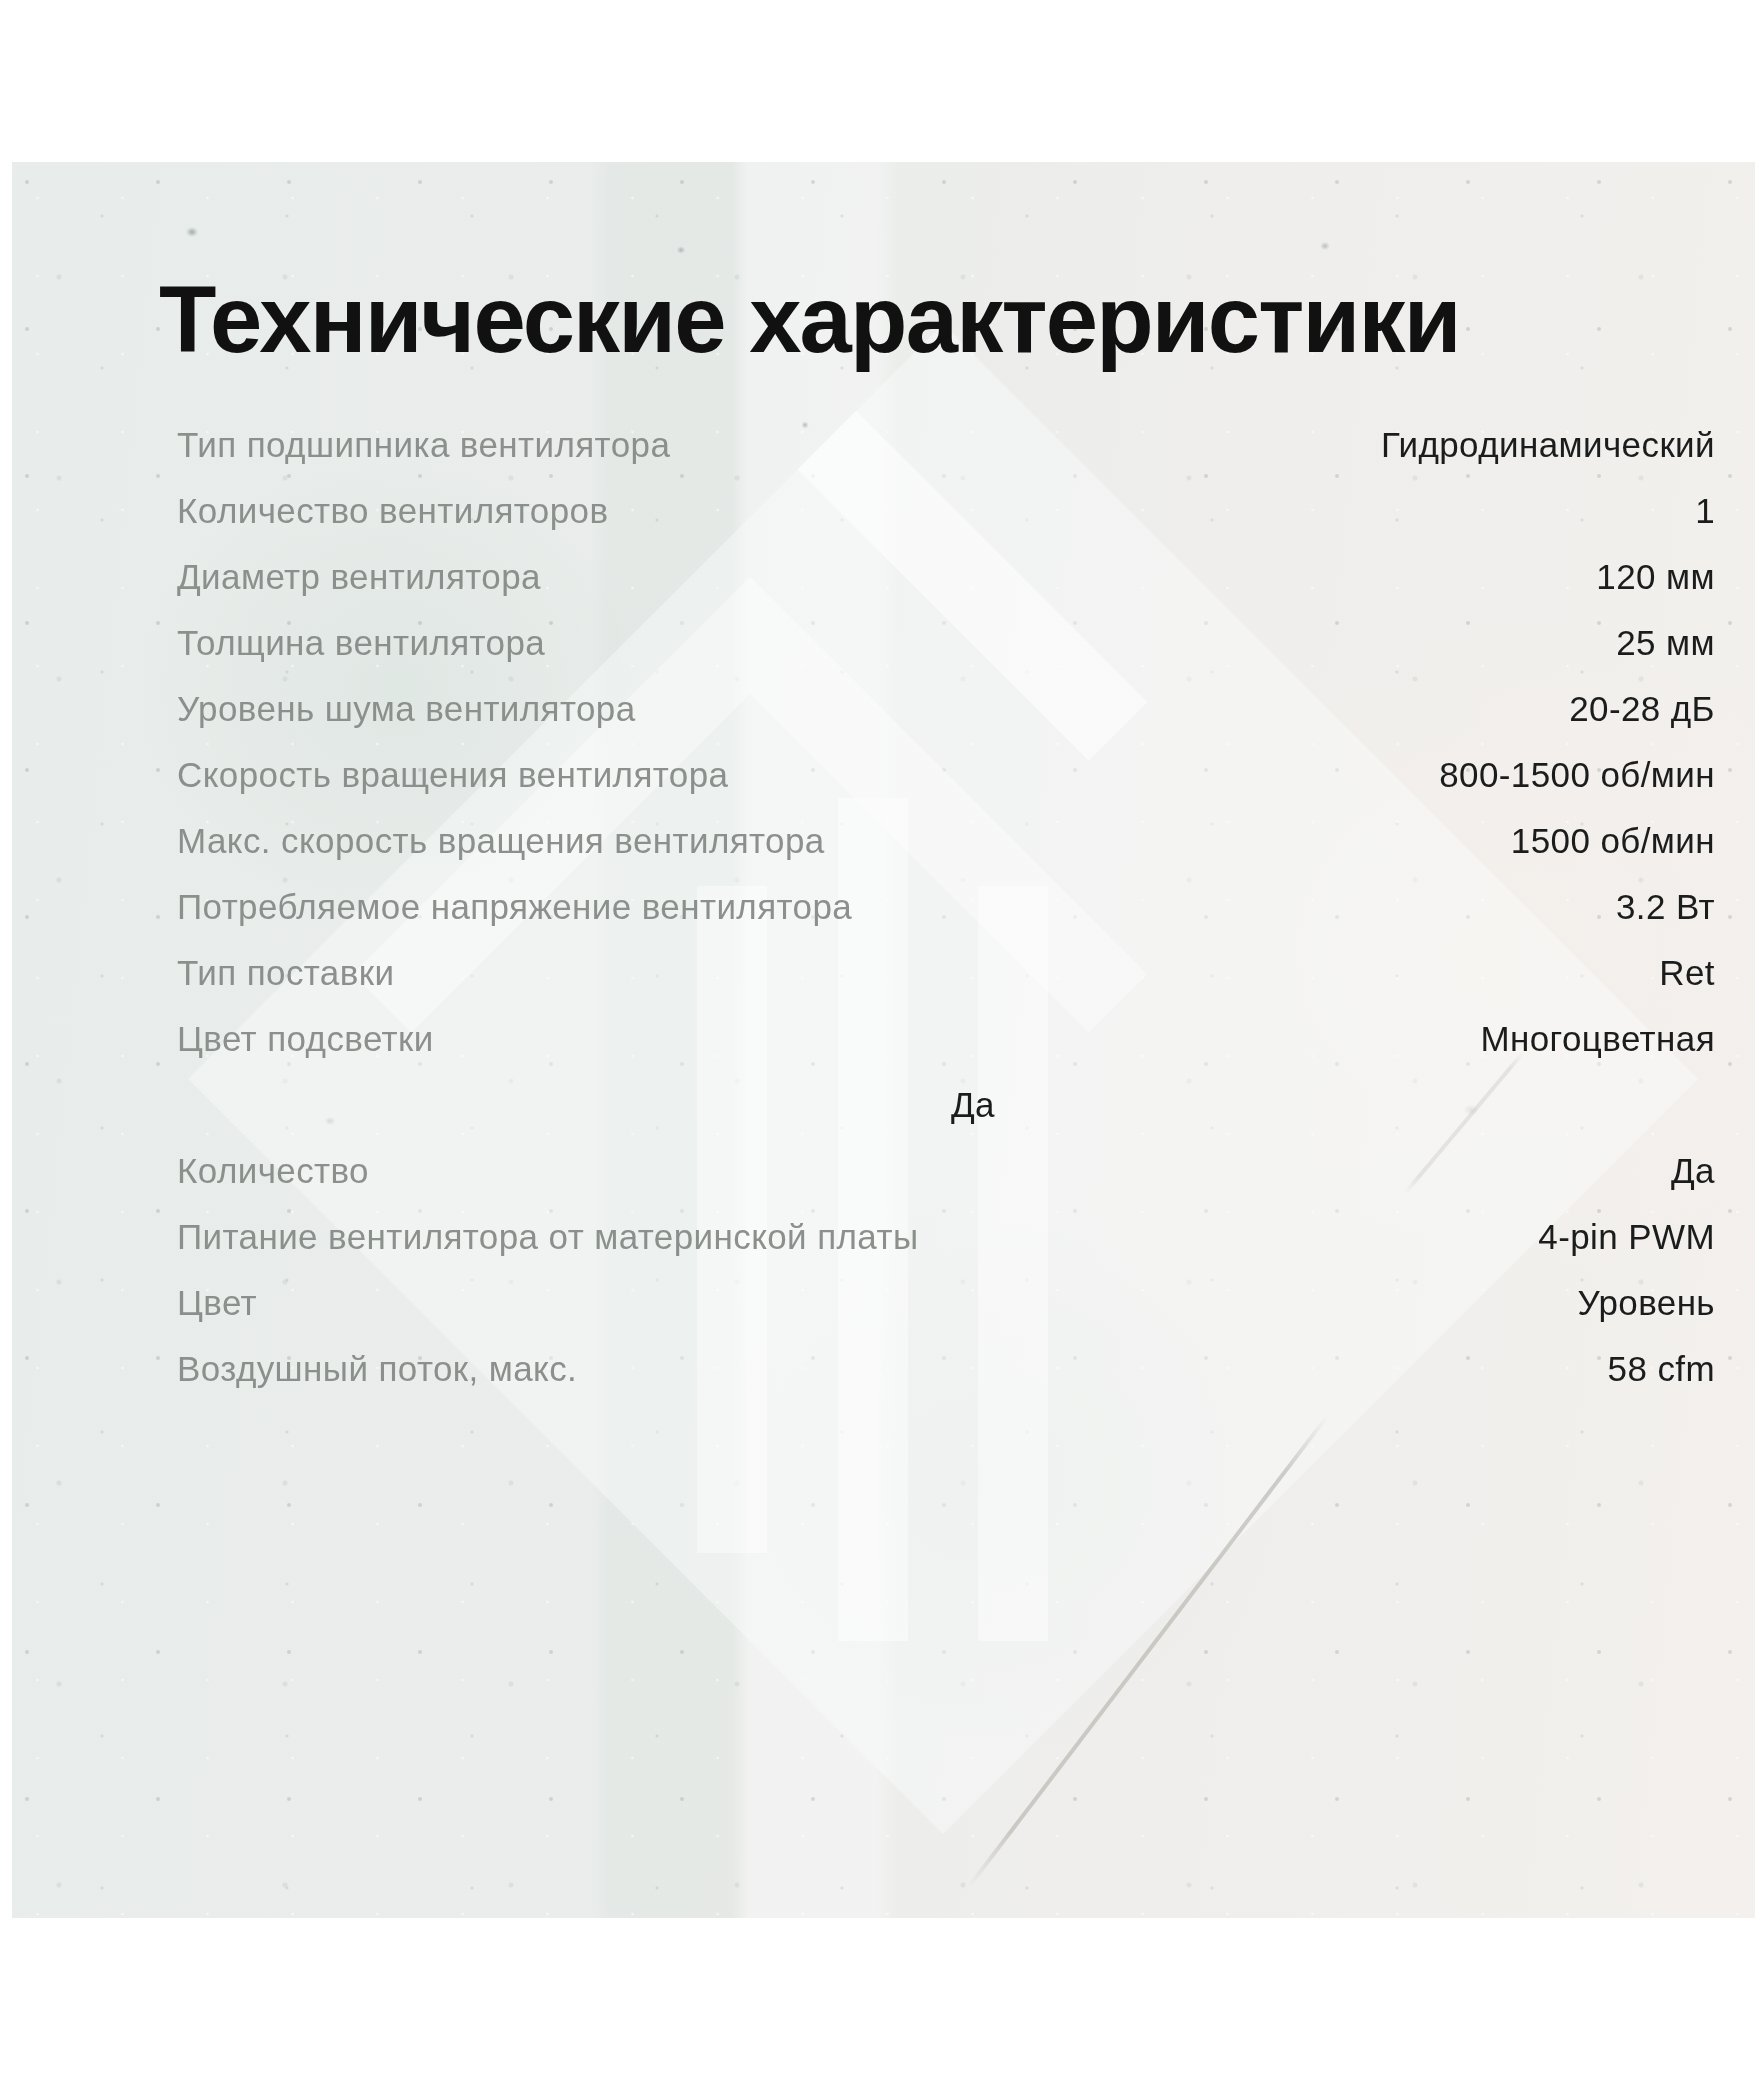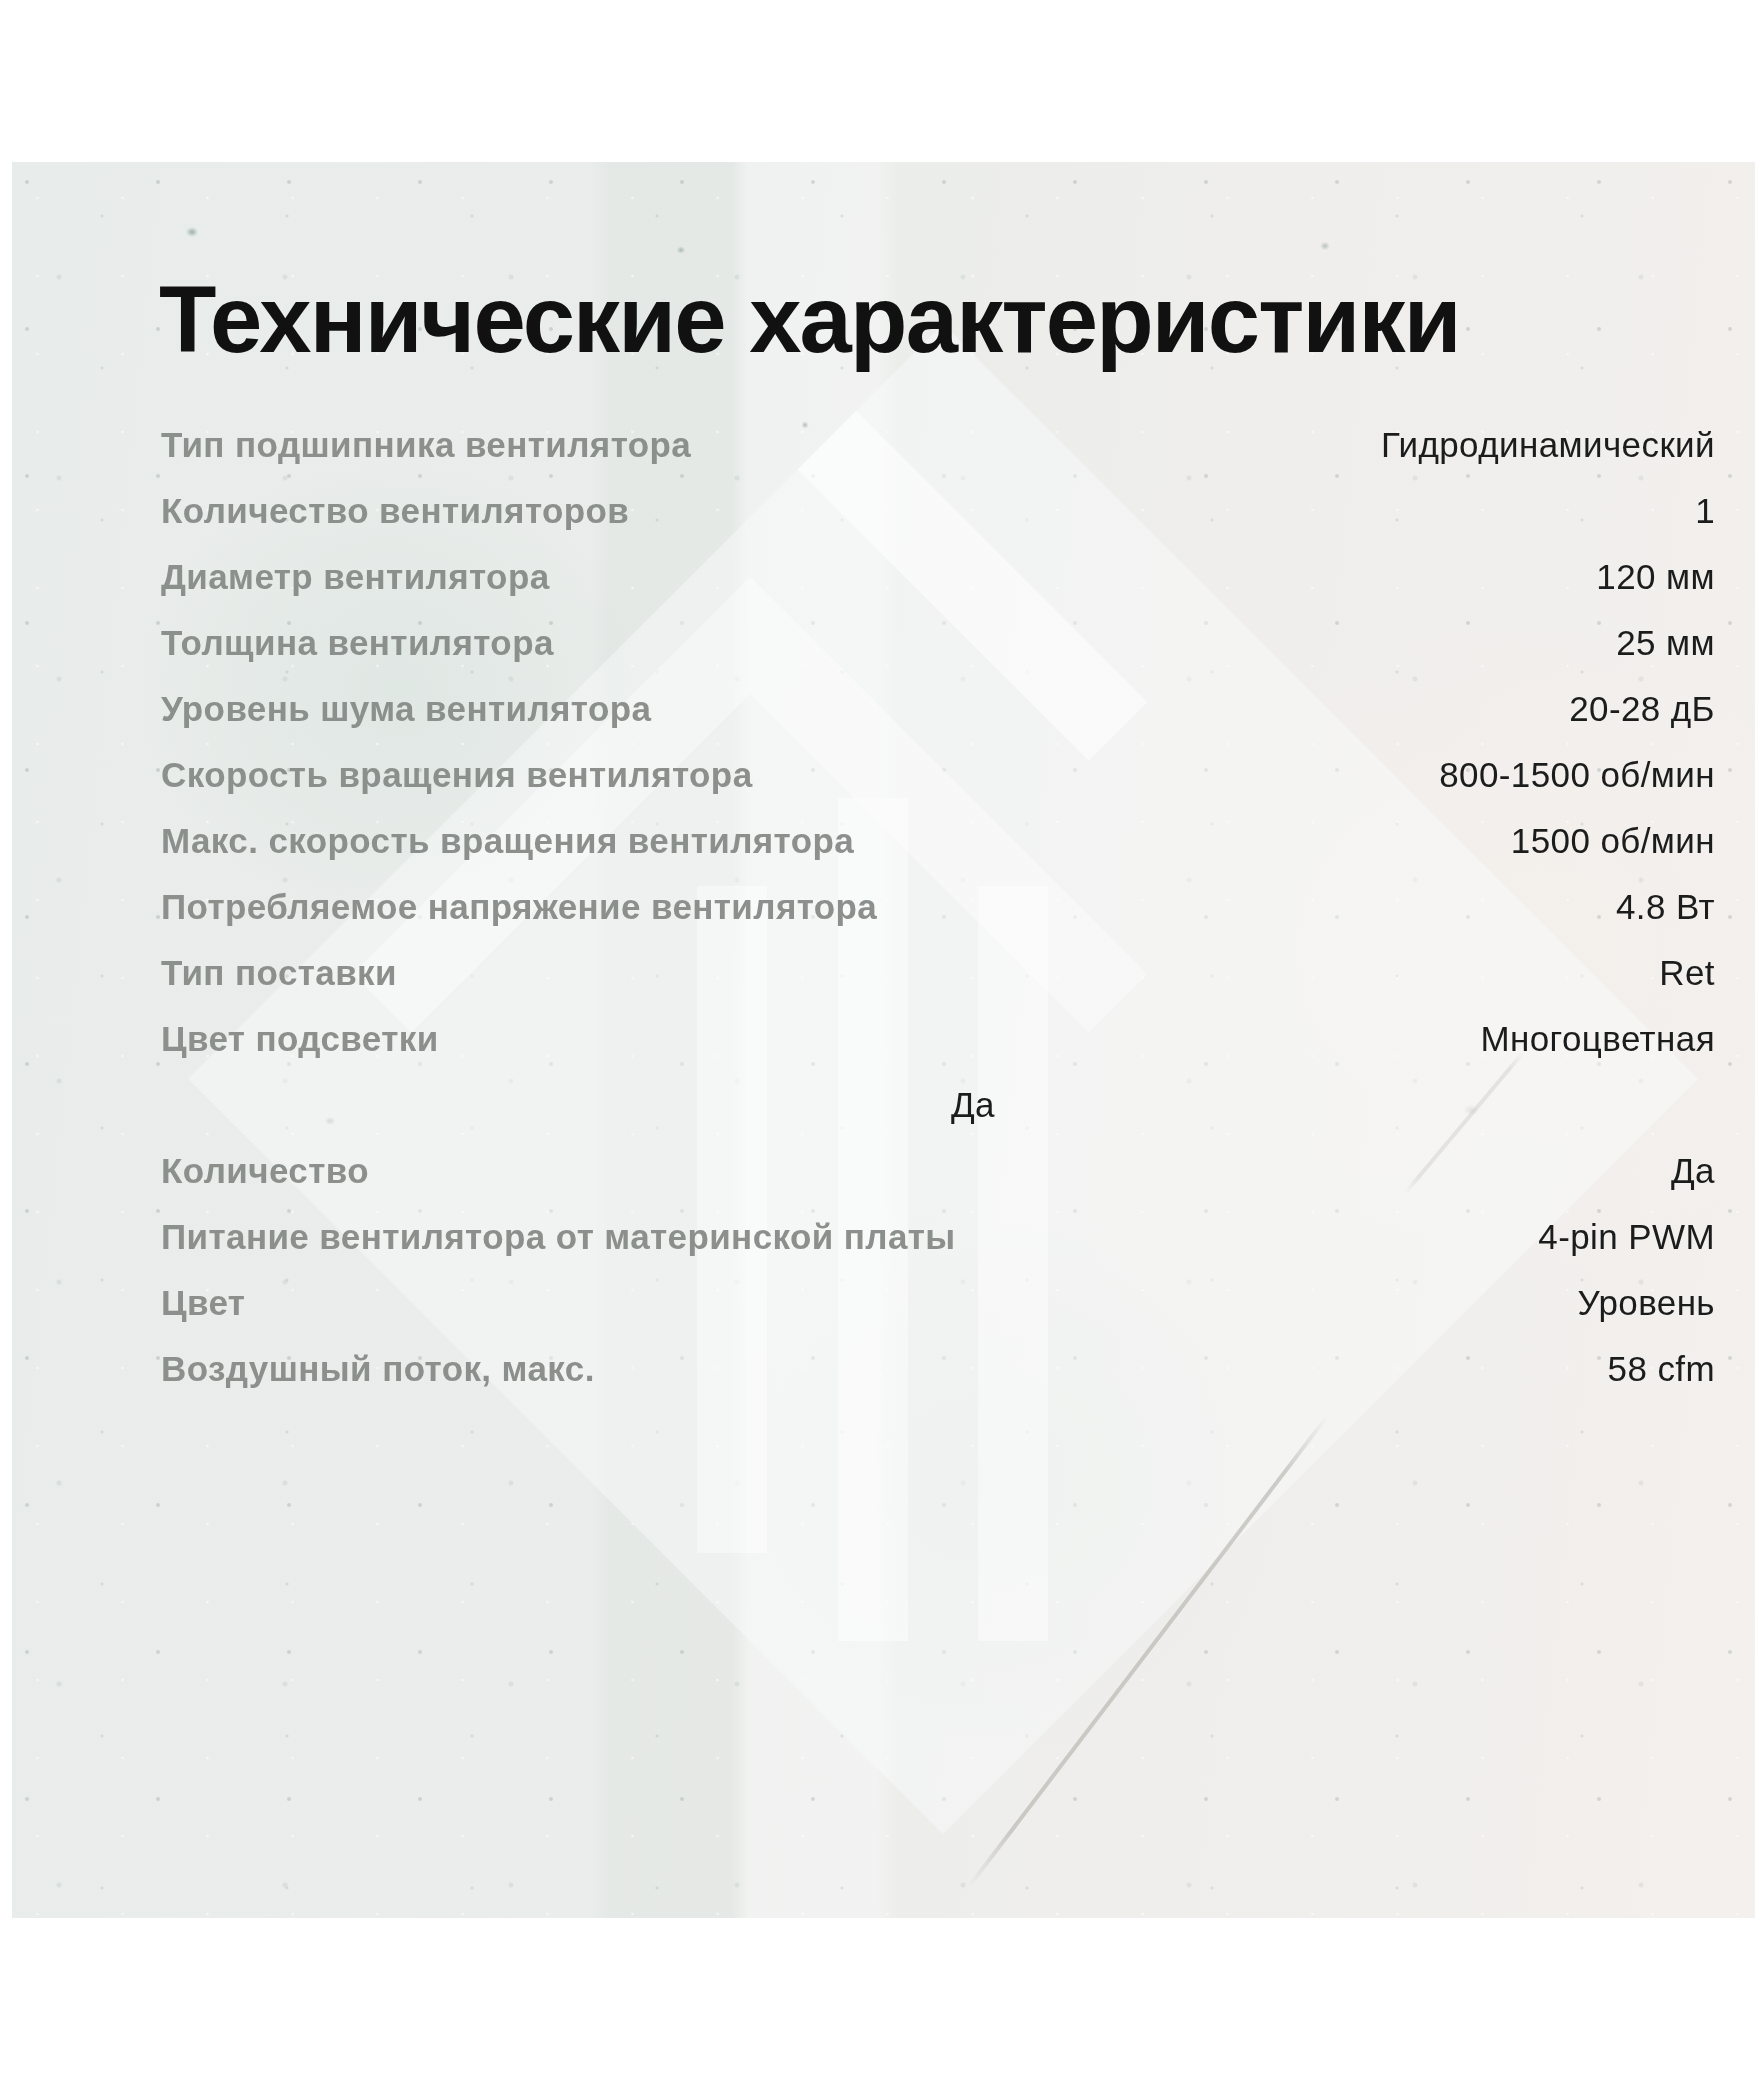--- a/index.html
+++ b/index.html
@@ -77,22 +77,22 @@
     position:absolute;left:147px;top:104px;
     font-size:94px;font-weight:700;letter-spacing:-1.8px;
     color:var(--title-color);white-space:nowrap;
   }
   .specs{position:absolute;left:149px;top:250px;width:1554px;}
   .row{
     display:grid;grid-template-columns:834px 1fr;align-items:center;
     height:66px;
   }
   .label{
-    font-size:35px;font-weight:700;color:var(--label-color);
-    letter-spacing:0.4px;white-space:nowrap;
+    font-size:35px;font-weight:400;color:var(--label-color);
+    letter-spacing:0.4px;white-space:nowrap;margin-left:16px;
   }
   .value{
     font-size:35px;font-weight:400;color:var(--value-color);
     letter-spacing:0.4px;white-space:nowrap;text-align:right;
   }
 </style>
 </head>
 <body>
 
 <div class="poster">
@@ -141,21 +141,21 @@
     <div class="value">800-1500 об/мин</div>
   </div>
 
   <div class="row">
     <div class="label">Макс. скорость вращения вентилятора</div>
     <div class="value">1500 об/мин</div>
   </div>
 
   <div class="row">
     <div class="label">Потребляемое напряжение вентилятора</div>
-    <div class="value">4.8 Вт</div>
+    <div class="value">3.2 Вт</div>
   </div>
 
   <div class="row">
     <div class="label">Тип поставки</div>
     <div class="value">Ret</div>
   </div>
 
   <div class="row">
     <div class="label">Цвет подсветки</div>
     <div class="value">Многоцветная</div>

